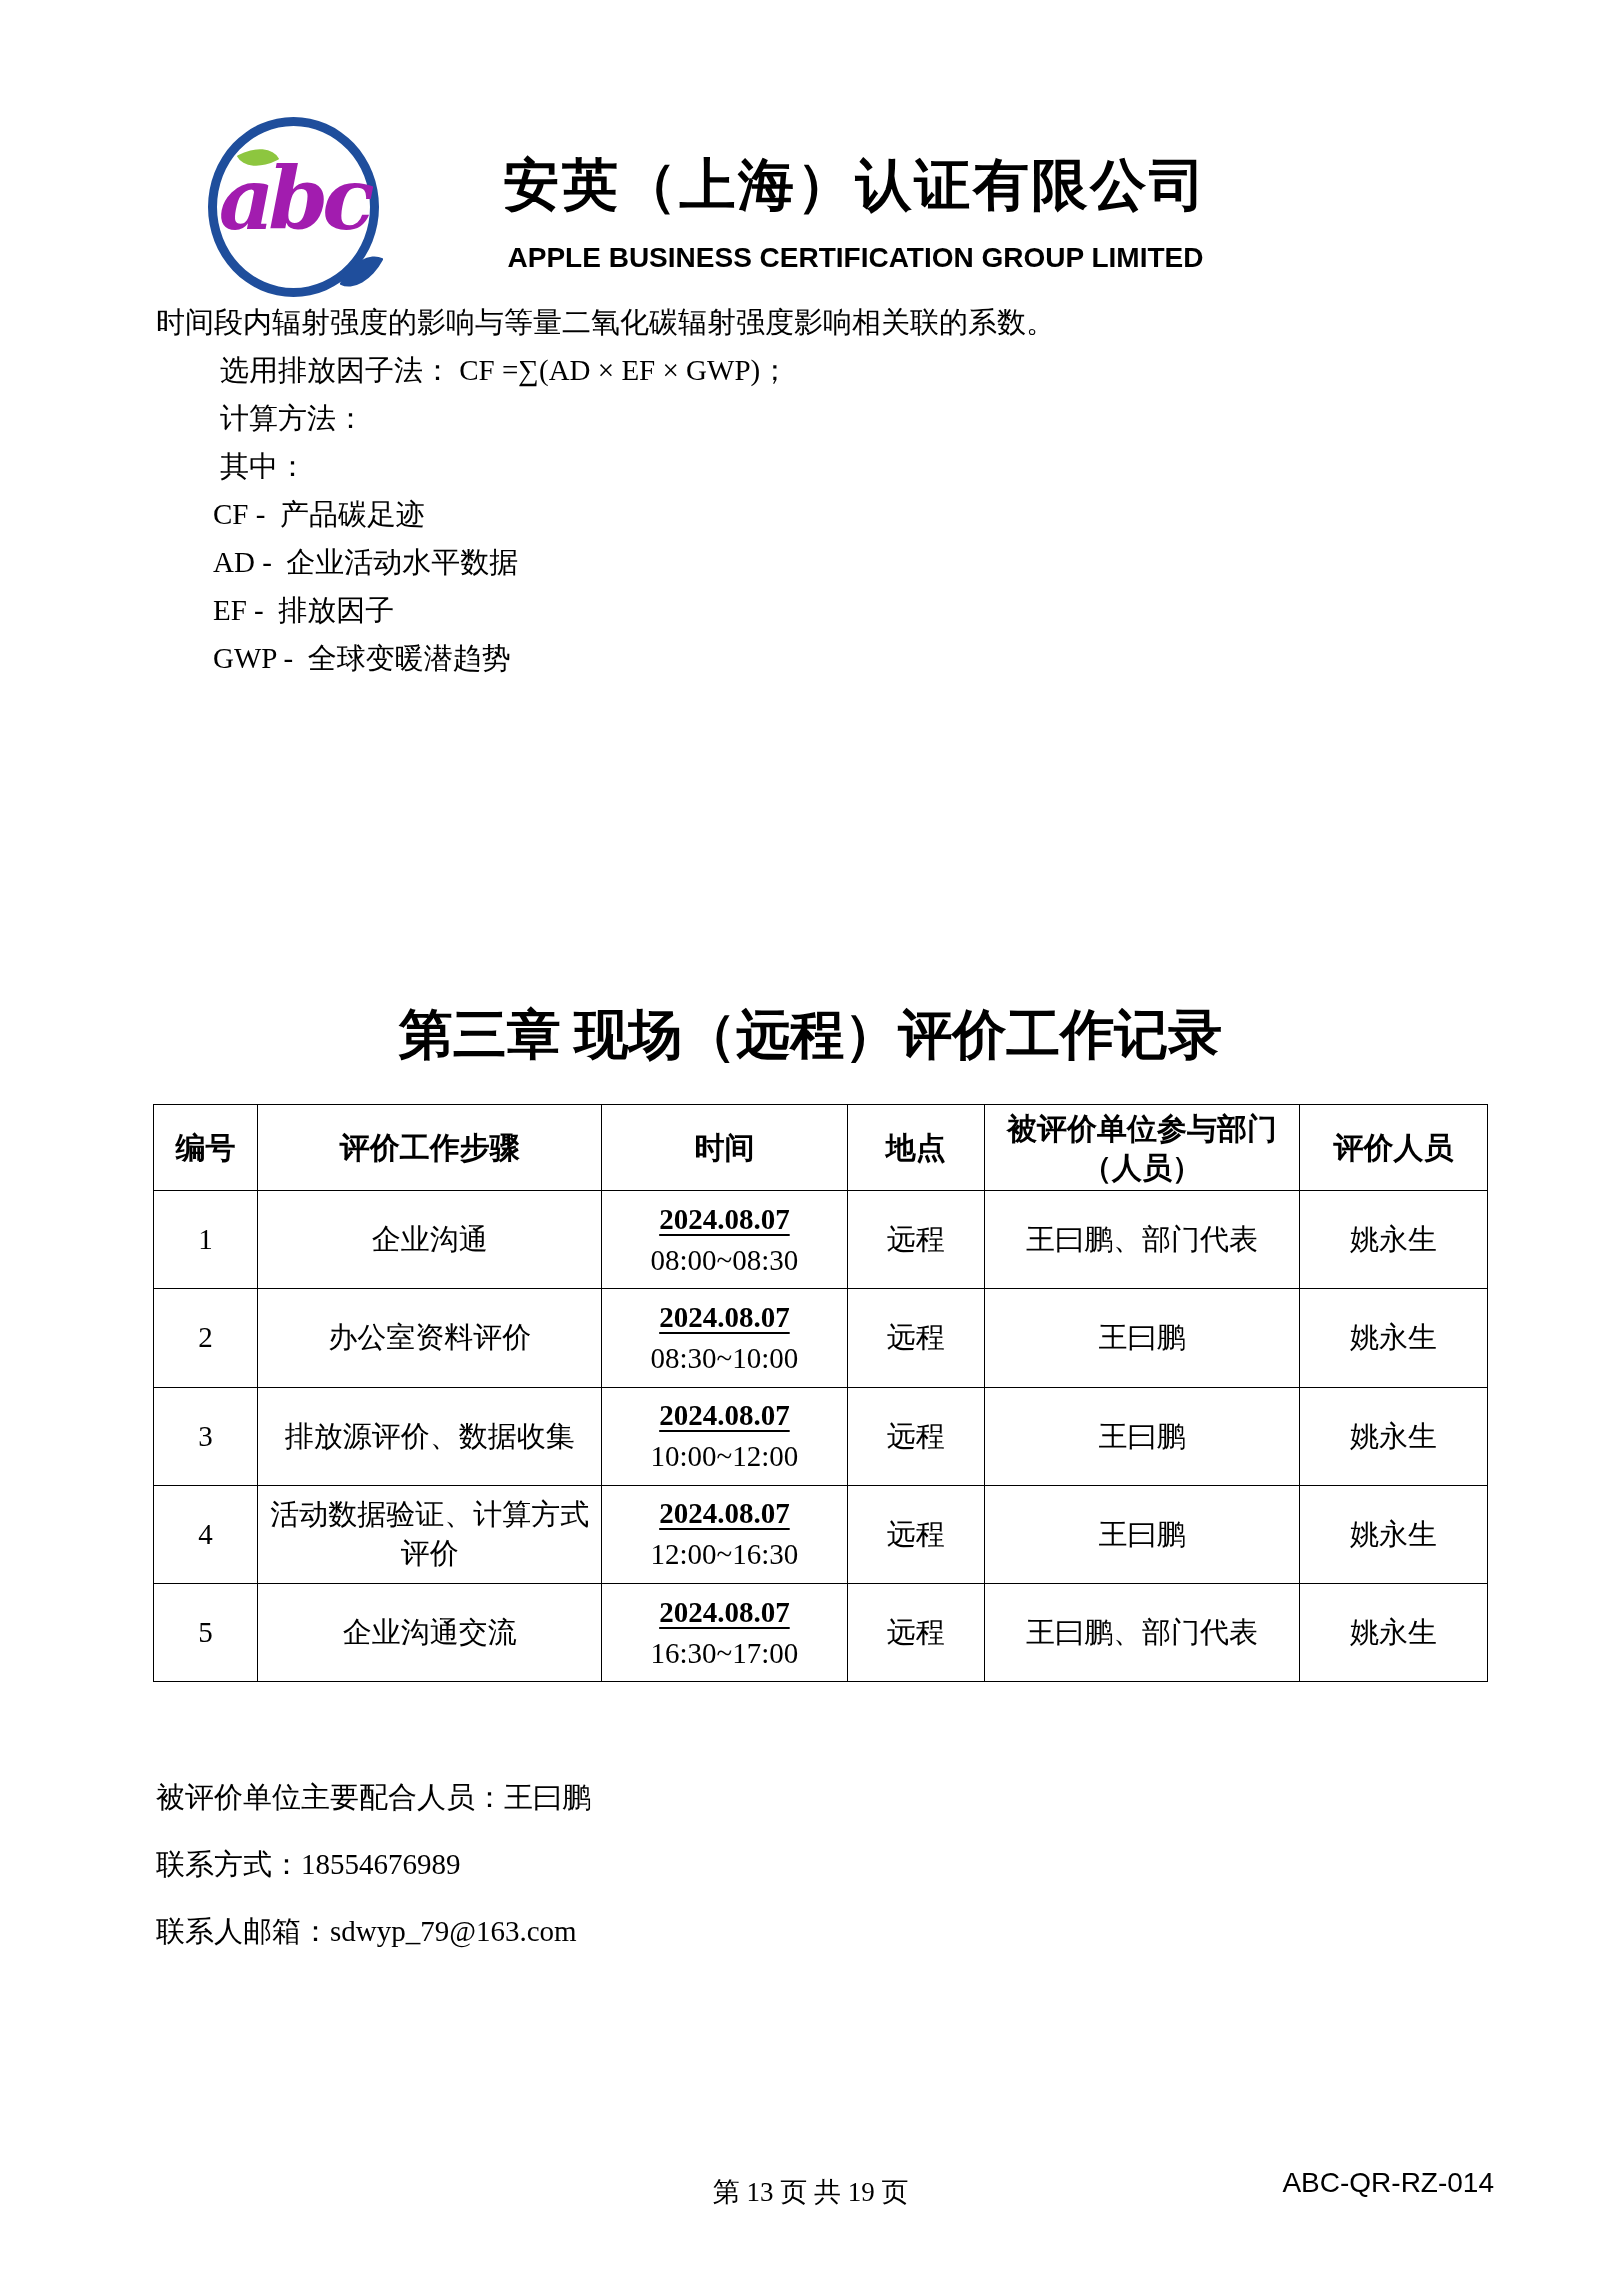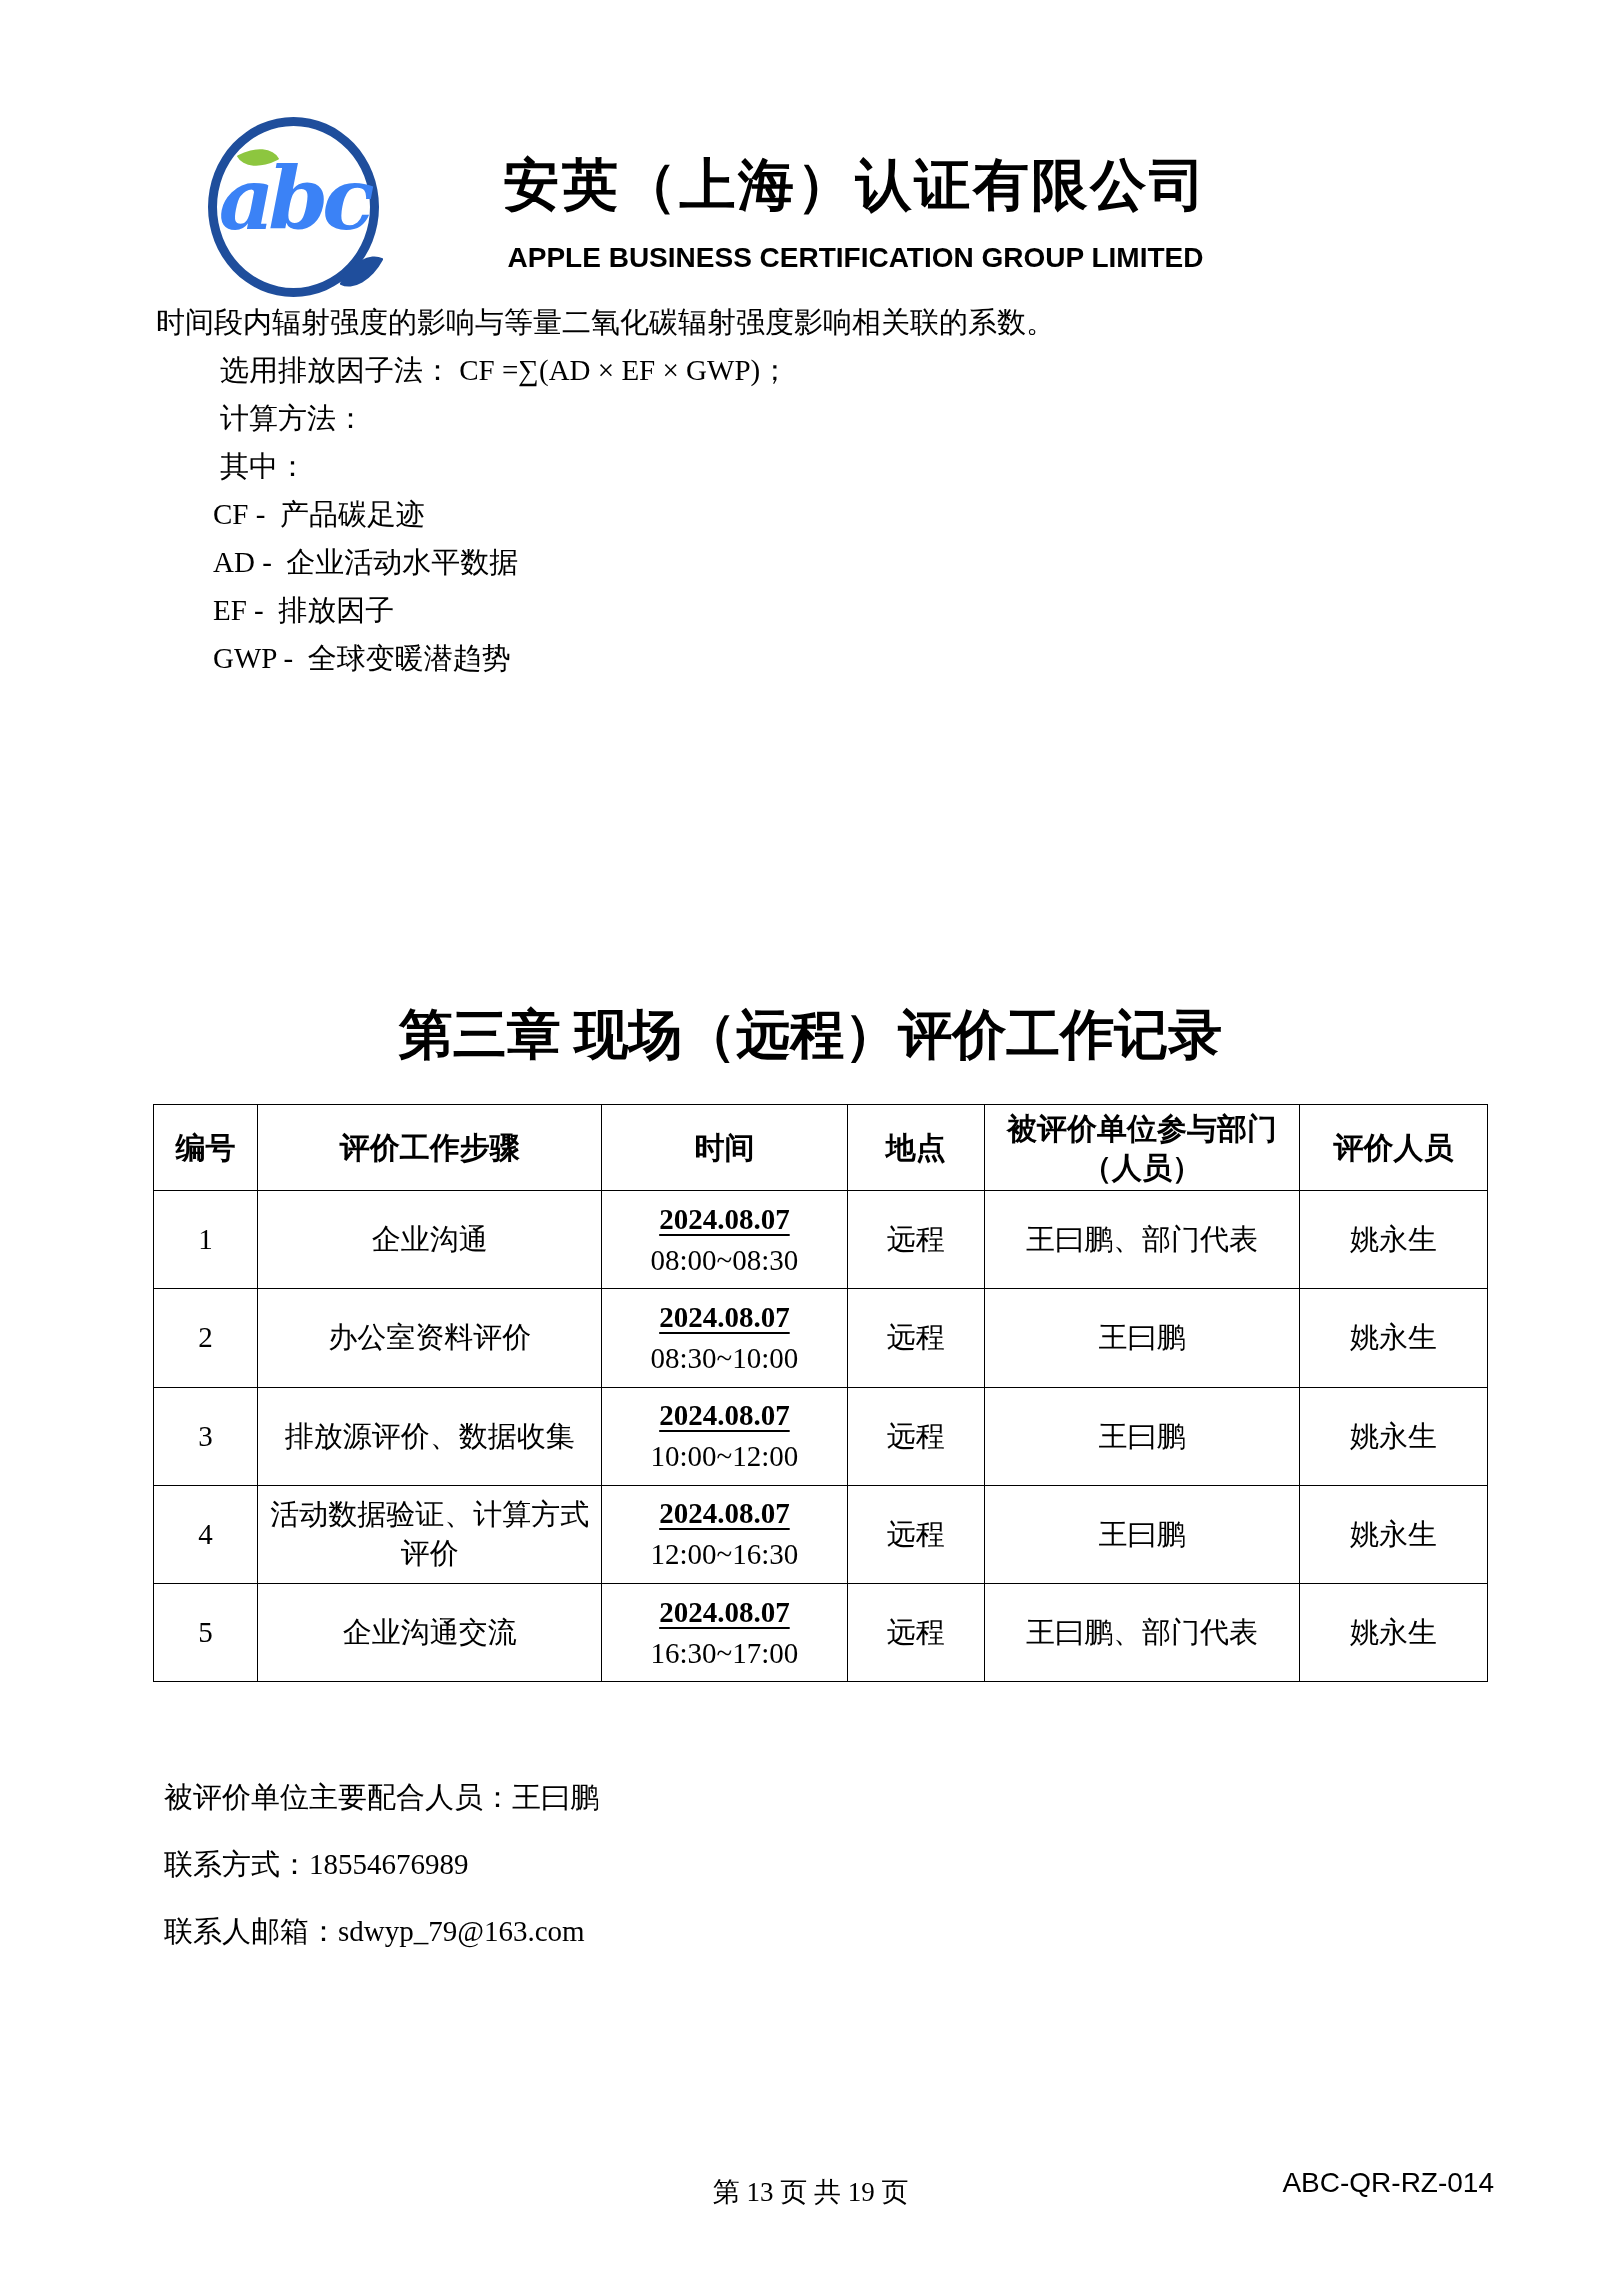--- a/index.html
+++ b/index.html
@@ -21,21 +21,21 @@
     border-radius:50%;
     background:#fff;
   }
   .logo-text{
     position:absolute;left:0;right:0;top:30px;
     text-align:center;
     font-family:"DejaVu Serif",serif;
     font-style:italic;font-weight:bold;
     font-size:86px;line-height:86px;
     letter-spacing:-6.2px;
-    color:#3b82f6;
+    color:#a21caf;
   }
   .leaf{position:absolute;border-radius:4% 100% 4% 100%;}
   .leaf-green{
     width:36px;height:23px;left:23px;top:19.6px;
     background:#8dc63f;transform:rotate(-28deg);
   }
   .leaf-blue{
     width:43px;height:27px;left:123px;top:132px;
     background:#1f4e9c;transform:rotate(118deg);
   }
@@ -95,21 +95,21 @@
   .col-part{width:23.6%;}
   .col-eval{width:14.1%;}
   .date-line{
     display:block;font-weight:bold;text-decoration:underline;
     text-underline-offset:5.3px;line-height:41px;
   }
   .time-line{display:block;line-height:41px;}
 
   
   .contact{position:absolute;left:156px;top:1778px;}
-  .contact p{margin:0 0 29px 8px;font-size:29px;line-height:38px;}
+  .contact p{margin:0 0 29px 0;font-size:29px;line-height:38px;}
 
   
   .page-num{
     position:absolute;left:0;right:0;top:2176px;
     text-align:center;font-size:27px;line-height:32px;
   }
   .doc-code{
     position:absolute;right:127px;top:2167px;
     font-family:"Liberation Sans","DejaVu Sans",sans-serif;
     font-size:28px;line-height:32px;

